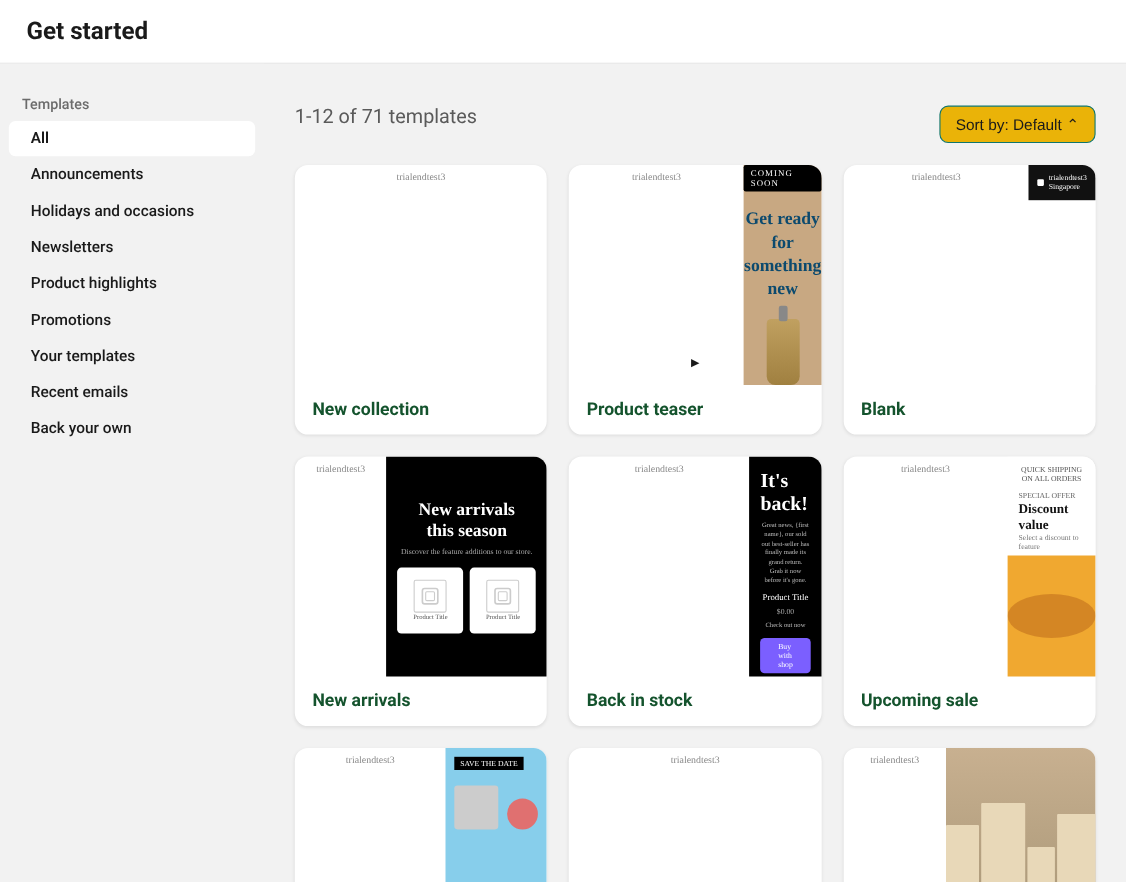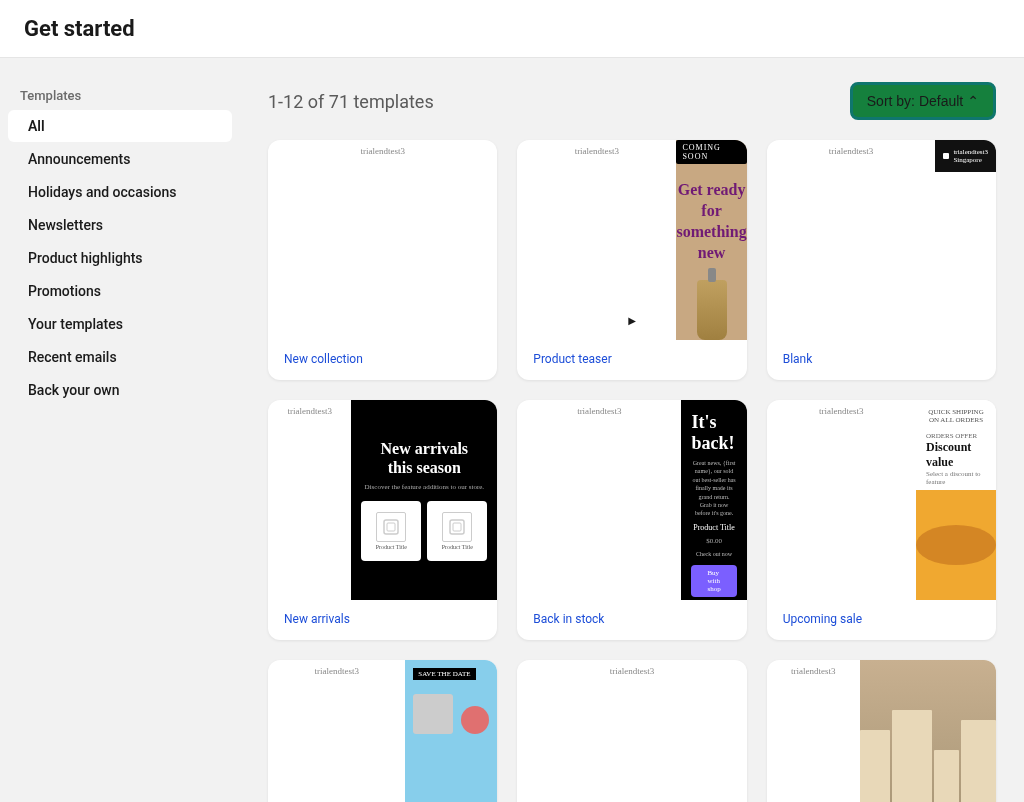--- a/index.html
+++ b/index.html
@@ -61,30 +61,31 @@
       display: flex;
       justify-content: space-between;
       align-items: center;
       margin-bottom: 20px;
     }
     .results-count {
       font-size: 18px;
       color: #5a5a5a;
     }
     .sort-button {
-      background: #15803d;
-      border: 3px solid #0f766e;
+      background: #eab308;
+      border: 1px solid #0f766e;
       border-radius: 8px;
       padding: 8px 14px;
       font-size: 14px;
       cursor: pointer;
       display: flex;
       align-items: center;
       gap: 4px;
       color: #1a1a1a;
+      margin-top: 14px;
     }
     .templates-grid {
       display: grid;
       grid-template-columns: repeat(3, 1fr);
       gap: 20px;
     }
     .template-card {
       background: #fff;
       border-radius: 12px;
       overflow: hidden;
@@ -96,23 +97,23 @@
       font-size: 9px;
       color: #888;
       padding: 6px 0 4px;
       text-align: center;
       width: 100%;
     }
     .card-footer {
       padding: 12px 16px 14px;
     }
     .card-title {
-      font-size: 12px;
-      font-weight: 400;
-      color: #1d4ed8;
+      font-size: 16px;
+      font-weight: 700;
+      color: #14532d;
     }
 
     
     .preview-new-collection {
       background: linear-gradient(to bottom, #87ceeb 0%, #87ceeb 60%, #d0e8f0 100%);
       flex: 1;
       width: 100%;
       display: flex;
       align-items: center;
       justify-content: center;
@@ -153,21 +154,21 @@
       font-size: 8px;
       color: #fff;
       letter-spacing: 1px;
       background: #000;
       padding: 3px 6px;
       border-radius: 2px;
     }
     .teaser-headline {
       font-size: 16px;
       font-weight: 700;
-      color: #701a75;
+      color: #0c4a6e;
       text-align: center;
       line-height: 1.3;
     }
     .teaser-bottle {
       width: 30px;
       height: 60px;
       background: linear-gradient(to bottom, #c0a060, #a08040);
       border-radius: 4px 4px 8px 8px;
       position: relative;
     }
@@ -580,21 +581,21 @@
         </div>
 
         <div class="template-card">
           <div class="card-preview-wrapper">
             <div class="preview-sender">trialendtest3</div>
             <div class="preview-upcoming-sale">
               <div class="sale-top">
                 <div class="sale-shipping">QUICK SHIPPING ON ALL ORDERS</div>
               </div>
               <div class="sale-middle">
-                <div class="sale-offer">ORDERS OFFER</div>
+                <div class="sale-offer">SPECIAL OFFER</div>
                 <div class="sale-title">Discount value</div>
                 <div class="sale-desc">Select a discount to feature</div>
               </div>
               <div class="sale-bottom">
                 <div class="sale-glasses"></div>
               </div>
             </div>
           </div>
           <div class="card-footer">
             <div class="card-title">Upcoming sale</div>

